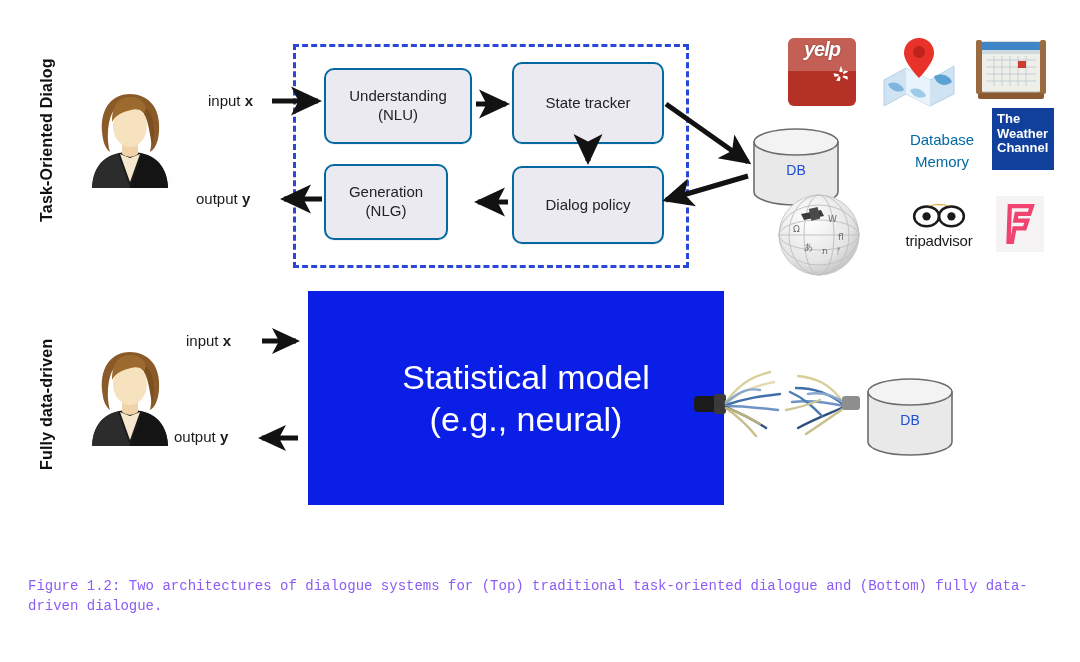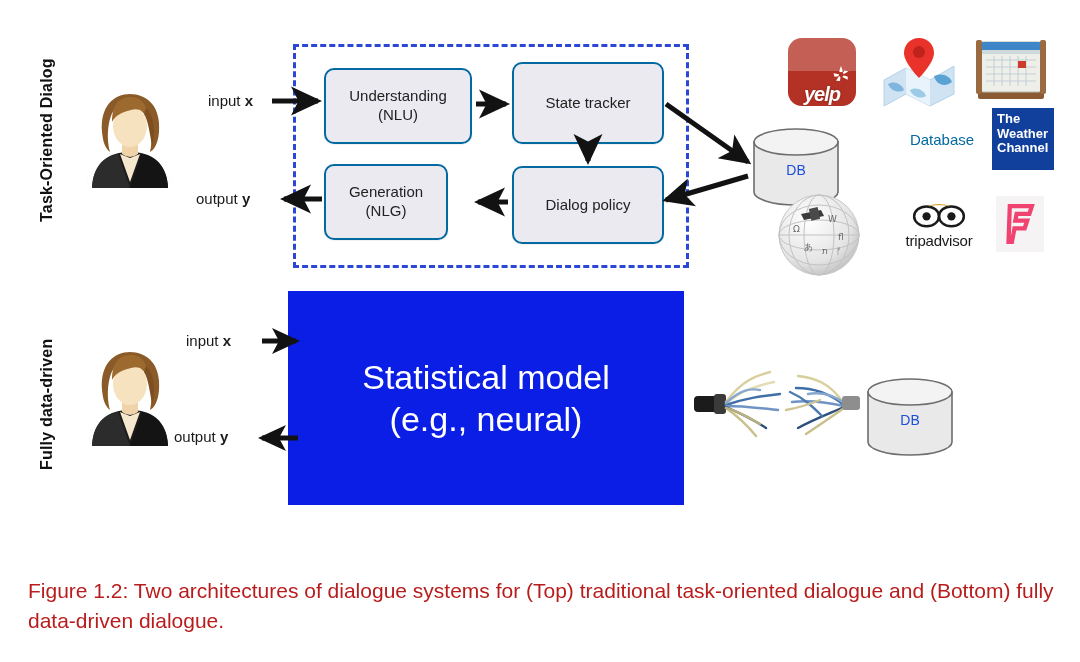--- a/index.html
+++ b/index.html
@@ -40,38 +40,38 @@
   
   .db{position:absolute;}
   .db .lbl{position:absolute;width:100%;text-align:center;font-size:14px;color:#1d4ed8;}
 
   
   .src-text{position:absolute;font-size:15px;color:#0369a1;text-align:center;
             white-space:nowrap;line-height:1.45;}
 
   
   .logo{position:absolute;}
-  .yelp{background:#b33225;border-radius:14px;display:flex;align-items:flex-end;
+  .yelp{background:#b33225;border-radius:6px;display:flex;align-items:flex-start;
         justify-content:center;position:relative;overflow:hidden;}
   .yelp .grad{position:absolute;left:0;top:0;right:0;height:48%;
               background:rgba(255,255,255,.22);}
   .yelp .wm{position:relative;color:#fff;font-weight:bold;font-size:20px;
             font-style:italic;letter-spacing:-1px;
             text-shadow:0 0 2px rgba(0,0,0,.35);}
   .twc{background:#11409c;color:#fff;font-weight:bold;font-size:13px;
        line-height:1.12;padding:4px 5px;box-sizing:border-box;}
   .fsq{background:#f6f3f5;display:flex;align-items:center;justify-content:center;}
 
   .tripadv-wrap{position:absolute;text-align:center;}
   .tripadv-wrap .nm{font-size:15px;color:#1a1a1a;letter-spacing:-.2px;}
 
   
   .caption{position:absolute;left:28px;top:576px;width:1030px;
-           font-family:Liberation Sans, sans-serif;font-size:21px;line-height:1.45;
-           color:#b91c1c;}
+           font-family:Liberation Mono, monospace;font-size:14px;line-height:1.45;
+           color:#8b5cf6;}
 </style>
 </head>
 <body>
 
 <div class="fig">
 
   <div class="side-label" style="left:38px;top:222px;">Task-Oriented Dialog</div>
 
   <div class="avatar" style="left:84px;top:88px;">
     <svg viewBox="0 0 92 100" width="92" height="100">
@@ -124,20 +124,21 @@
   <div class="db" style="left:752px;top:128px;width:88px;height:78px;">
     <svg viewBox="0 0 88 78" width="88" height="78">
       <path d="M2 14 v50 a42 13 0 0 0 84 0 v-50 Z" fill="#e9e9e9" stroke="#6d6d6d" stroke-width="1.6"></path>
       <ellipse cx="44" cy="14" rx="42" ry="13" fill="#f3f3f3" stroke="#6d6d6d" stroke-width="1.6"></ellipse>
     </svg>
     <div class="lbl" style="top:34px;">DB</div>
   </div>
 
   <div class="src-text" style="left:862px;top:129px;width:160px;">
     <div>Database</div>
+    <div>Memory</div>
   </div>
 
   <div class="logo yelp" style="left:788px;top:38px;width:68px;height:68px;">
     <div class="grad"></div>
     <div class="wm">yelp</div>
     <svg viewBox="0 0 24 24" width="20" height="20" style="position:absolute;right:5px;top:26px;">
       <g fill="#fff">
         <path d="M12 2 l2.2 7 -2.2 1 -2.2 -1 z"></path>
         <path d="M21 9 l-6 3.2 -.4 -2.4 1.6 -2 z"></path>
         <path d="M20 19 l-6.4 -3.4 1.6 -1.8 4.8 1.2 z"></path>
@@ -253,21 +254,21 @@
     </svg>
   </div>
 
   <div class="io-label" style="left:186px;top:332px;">
     <span>input </span><b>x</b>
   </div>
   <div class="io-label" style="left:174px;top:428px;">
     <span>output </span><b>y</b>
   </div>
 
-  <div class="bluebox" style="left:288px;top:291px;width:396px;height:214px;">
+  <div class="bluebox" style="left:308px;top:291px;width:396px;height:214px;padding-left:20px;">
     <div>Statistical model</div>
     <div>(e.g., neural)</div>
   </div>
 
   <div class="db" style="left:866px;top:378px;width:88px;height:78px;">
     <svg viewBox="0 0 88 78" width="88" height="78">
       <path d="M2 14 v50 a42 13 0 0 0 84 0 v-50 Z" fill="#e9e9e9" stroke="#6d6d6d" stroke-width="1.6"></path>
       <ellipse cx="44" cy="14" rx="42" ry="13" fill="#f3f3f3" stroke="#6d6d6d" stroke-width="1.6"></ellipse>
     </svg>
     <div class="lbl" style="top:34px;">DB</div>

